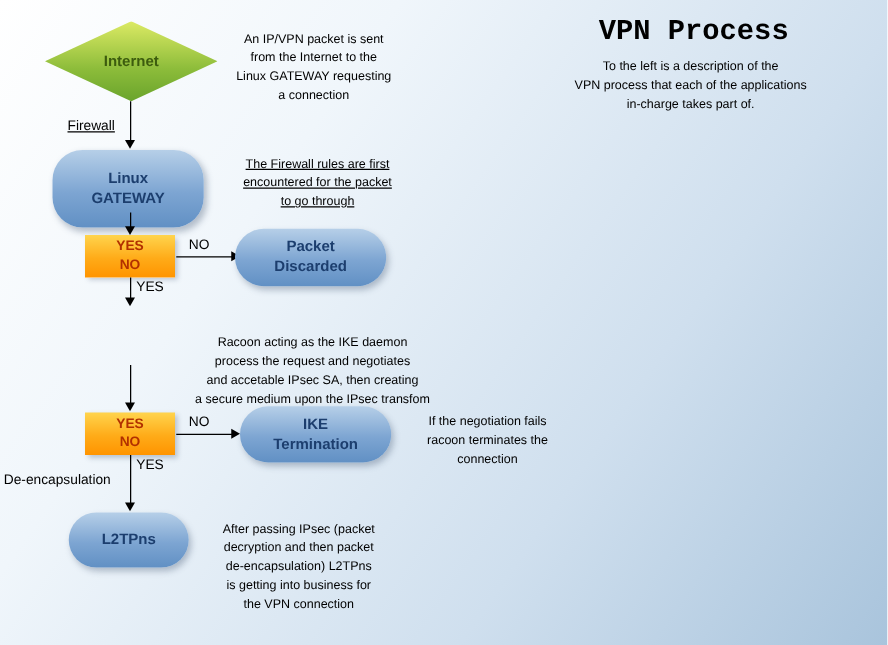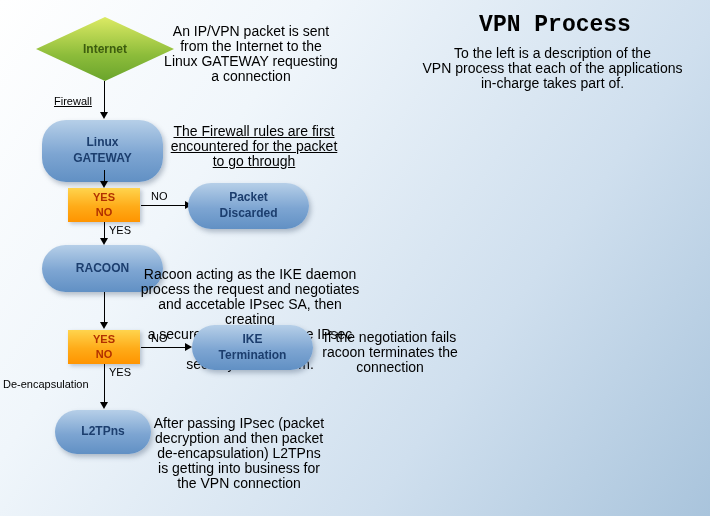--- a/index.html
+++ b/index.html
@@ -14,21 +14,21 @@
   .title {
     position: absolute;
     font-family: Liberation Mono, monospace;
     font-weight: bold;
     font-size: 23px;
     color: #000000;
     text-align: center;
   }
   .note {
     position: absolute;
-    font-size: 14px;
+    font-size: 10px;
     line-height: 15px;
     color: #000000;
     text-align: center;
     white-space: pre-line;
   }
   .edge-label {
     position: absolute;
     font-size: 11px;
     line-height: 15px;
     color: #000000;
@@ -132,23 +132,20 @@
 
   <div class="node" style="left:188px; top:183px; width:121px; height:46px;">
     <span>Packet
 Discarded</span>
   </div>
 
   <div class="edge-label" style="left:109px; top:223px;">YES</div>
   <div class="vline" style="left:104px; top:222px; height:17px;"></div>
   <div class="arrow-down" style="left:100px; top:238px;"></div>
 
-  <div class="node" style="left:42px; top:245px; width:121px; height:47px;">
-    <span>RACOON</span>
-  </div>
   <div class="note" style="left:133px; top:243px; width:234px;margin-top:24px;">Racoon acting as the IKE daemon
 process the request and negotiates
 and accetable IPsec SA, then creating
 a secure medium upon the IPsec transfom
 security mechanism.</div>
 
   <div class="vline" style="left:104px; top:292px; height:31px;"></div>
   <div class="arrow-down" style="left:100px; top:322px;"></div>
 
   <div class="decision" style="left:68px; top:330px; width:72px; height:34px;">

